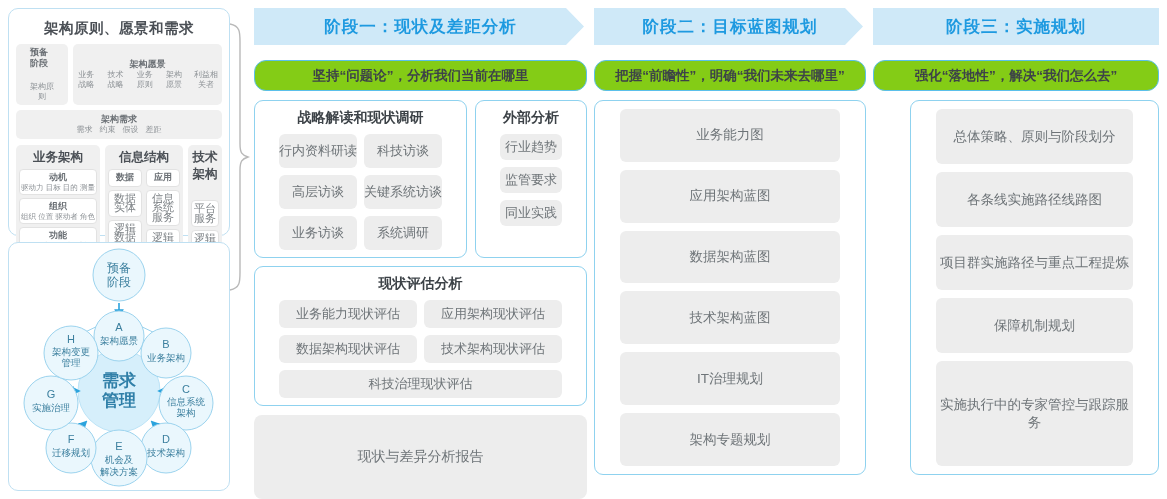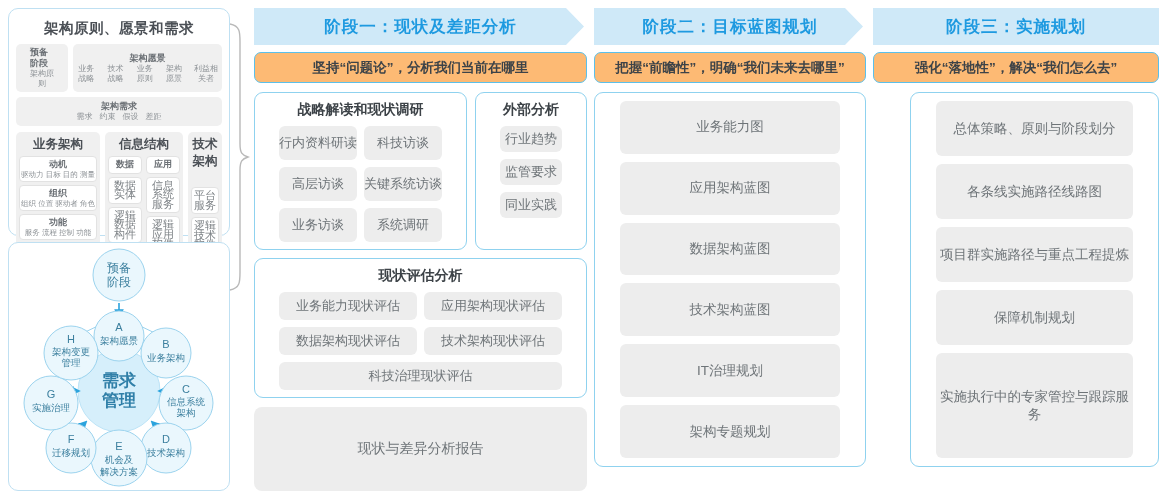--- a/index.html
+++ b/index.html
@@ -27,21 +27,21 @@
     letter-spacing:.5px;margin:4px 0 6px 0;
   }
   .gbox{
     background:#f0f0f0;border-radius:5px;box-sizing:border-box;
     display:flex;flex-direction:column;align-items:center;justify-content:center;
   }
   .gb-head{font-weight:bold;color:#6b7075;font-size:9px;line-height:11px;}
   .gb-sub{color:#8d9296;font-size:8px;line-height:10px;text-align:center;}
 
   .row-a{display:flex;gap:5px;margin-bottom:5px;}
-  .row-a .cell1{width:52px;padding:3px 14px;}
+  .row-a .cell1{width:52px;padding:3px 14px;gap:13px;}
   .row-a .cell2{flex:1;padding:3px 2px;}
   .row-b{padding:4px 2px;margin-bottom:6px;}
   .spread{display:flex;gap:7px;justify-content:center;}
 
   .tri{display:flex;gap:5px;margin-bottom:6px;align-items:stretch;}
   .tri-col{background:#f0f0f0;border-radius:5px;padding:3px;box-sizing:border-box;}
   .tri-col.c1{width:84px;}
   .tri-col.c2{width:78px;}
   .tri-col.c3{flex:1;}
   .tri-head{
@@ -87,22 +87,22 @@
 
   .ph-head{
     position:relative;height:37px;background:#cfe9f8;
     display:flex;align-items:center;justify-content:center;
     font-weight:bold;font-size:16.5px;color:#1e9ae0;letter-spacing:1px;
   }
   .ph-head .chev{
     position:absolute;right:-1px;top:0;width:22px;height:37px;
   }
   .ph-sub{
-    margin-top:7px;height:31px;border:1px solid #5bc0ea;border-radius:7px;
-    background:#fdba74;display:flex;align-items:center;justify-content:center;
+    margin-top:15px;height:31px;border:1px solid #5bc0ea;border-radius:12px;
+    background:#84cc16;display:flex;align-items:center;justify-content:center;
     font-weight:bold;font-size:13.5px;color:#3d4348;box-sizing:border-box;
   }
 
   .ph-body{margin-top:9px;}
   .sub-panel{
     border:1px solid #8fd2ef;border-radius:9px;background:#fff;
     box-sizing:border-box;padding:7px 24px;
   }
   .sp-title{
     text-align:center;font-weight:bold;font-size:14px;color:#3d4348;

